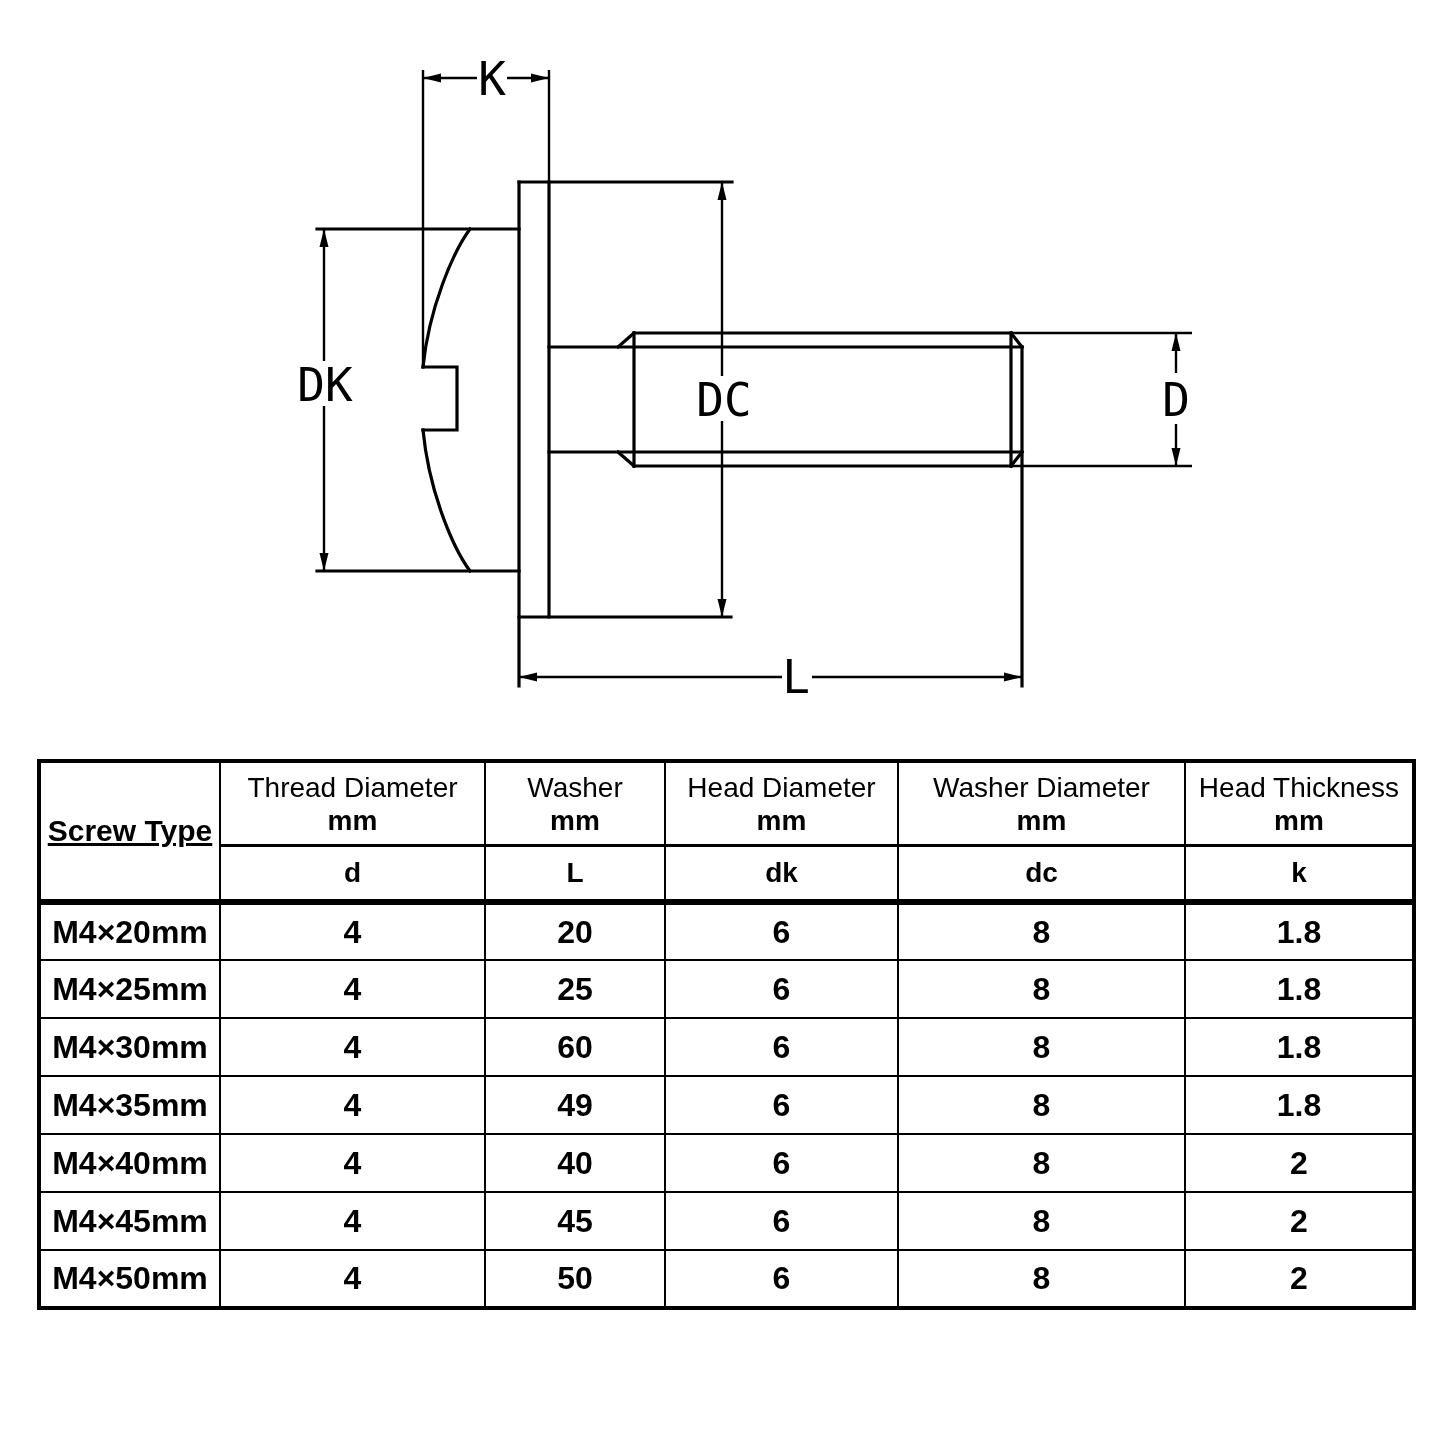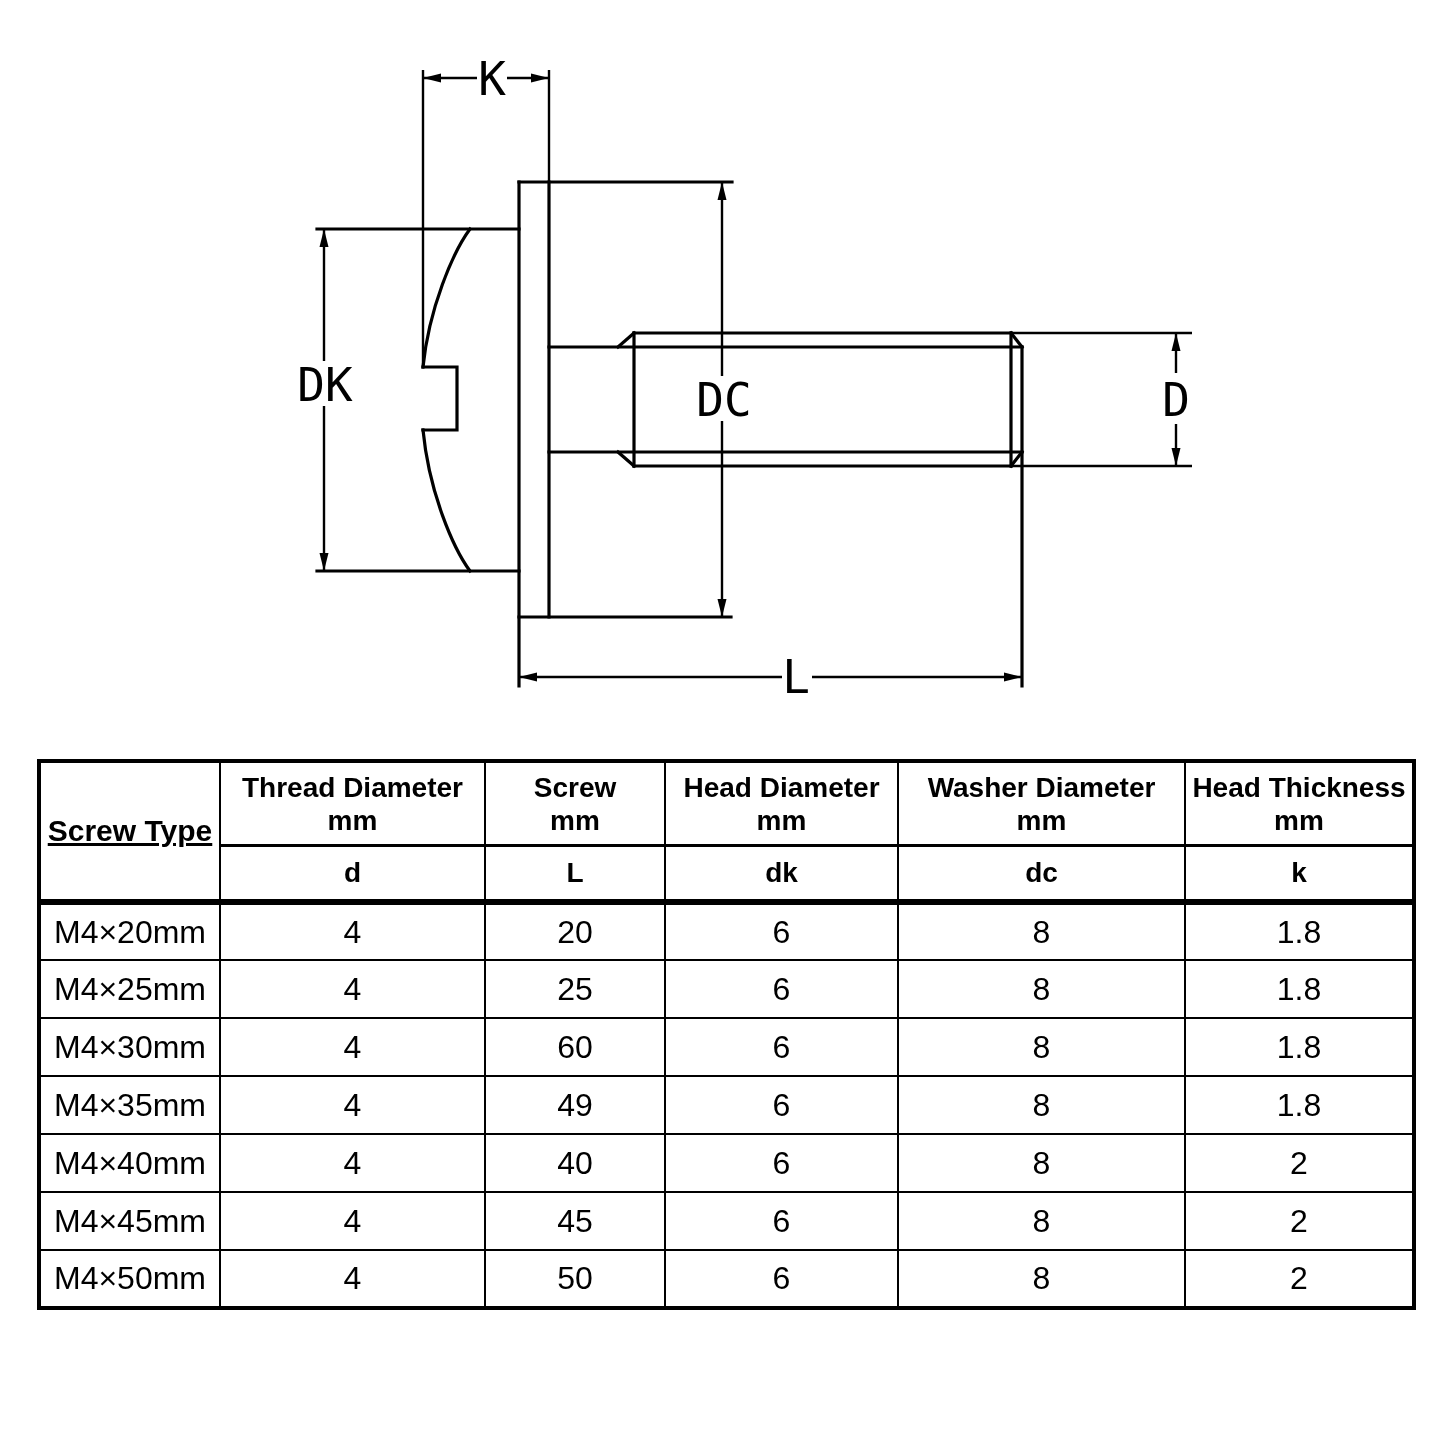--- a/index.html
+++ b/index.html
@@ -19,24 +19,24 @@
     border:2px solid #000;
     text-align:center;vertical-align:middle;
     padding:0;overflow:hidden;white-space:nowrap;
   }
   .spec .hrow1{height:84px;}
   .spec .hrow2{height:57px;}
   .spec tbody tr{height:58px;}
   .spec th.colh{border-bottom:3px solid #000;vertical-align:top;}
   .spec tbody tr:first-child td{border-top:6px solid #000;}
   .spec th.screwtype{font-size:30px;font-weight:bold;text-decoration:underline;}
-  .colh .t{font-size:28px;font-weight:bold;margin-top:8px;line-height:34px;}
+  .colh .t{font-size:28px;font-weight:normal;margin-top:8px;line-height:34px;}
   .colh .u{font-size:28px;font-weight:bold;line-height:32px;}
   .spec .hrow2 th{font-size:28px;font-weight:bold;}
-  .spec td{font-size:32px;font-weight:normal;}
+  .spec td{font-size:32px;font-weight:bold;}
 </style>
 </head>
 <body>
 
 <div class="drawing">
   <svg width="1445" height="745" viewBox="0 0 1445 745" xmlns="http://www.w3.org/2000/svg">
 
     <g stroke="#000" stroke-width="3.2" fill="none" stroke-linecap="square">
       <path d="M317,229 H519"></path>
       <path d="M317,571 H519"></path>
@@ -122,21 +122,21 @@
       <col style="width:229px">
   </colgroup>
   <thead>
     <tr class="hrow1">
       <th class="screwtype" rowspan="2">Screw Type</th>
       <th class="colh">
         <div class="t">Thread Diameter</div>
         <div class="u">mm</div>
       </th>
       <th class="colh">
-        <div class="t">Screw</div>
+        <div class="t">Washer</div>
         <div class="u">mm</div>
       </th>
       <th class="colh">
         <div class="t">Head Diameter</div>
         <div class="u">mm</div>
       </th>
       <th class="colh">
         <div class="t">Washer Diameter</div>
         <div class="u">mm</div>
       </th>

